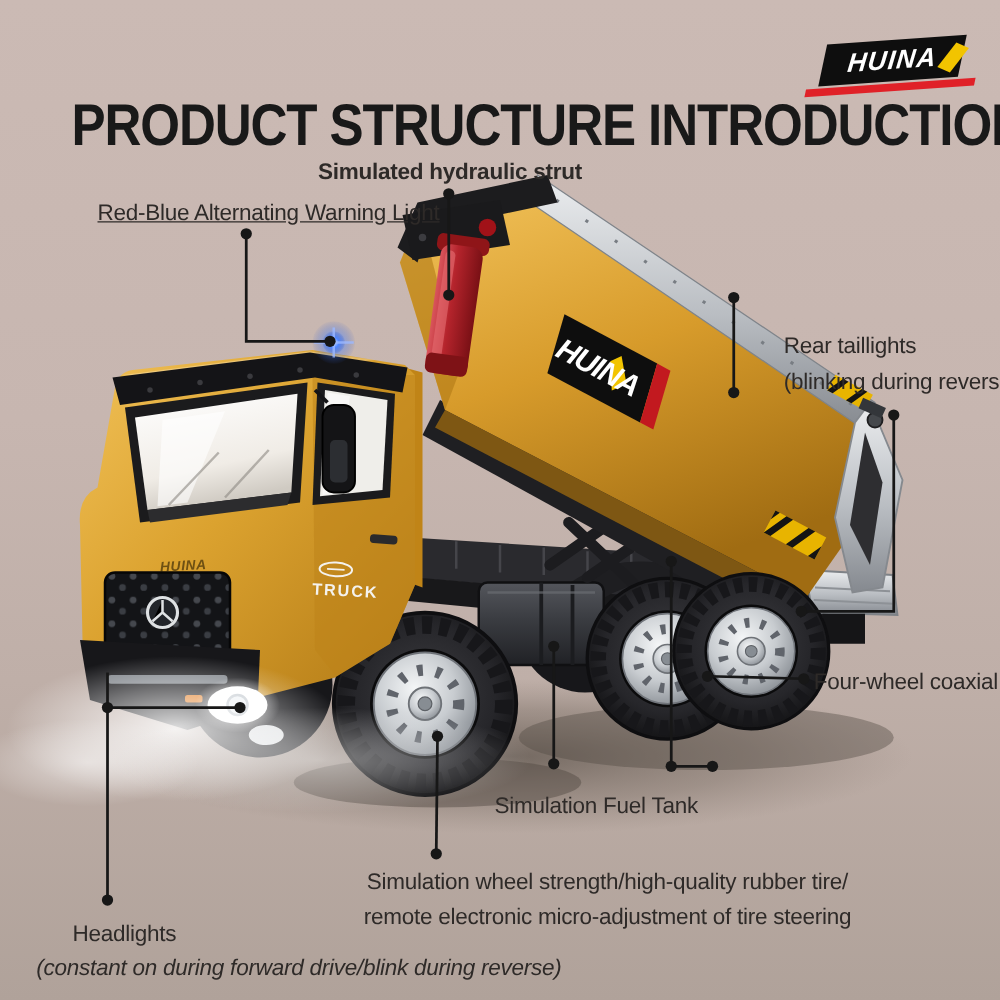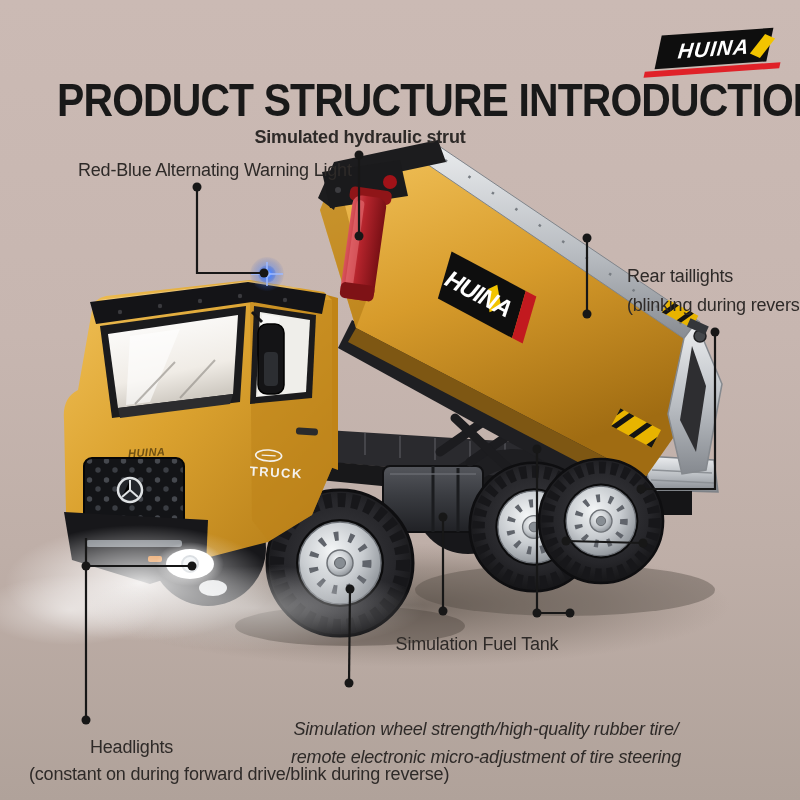--- a/index.html
+++ b/index.html
@@ -23,29 +23,29 @@
   .logo-redbar{position:absolute;left:-4px;top:39px;width:136px;height:6px;background:var(--accent-red);
                transform:rotate(-4deg) skewX(-16deg);}
   
   .title{position:absolute;left:0;top:72px;width:800px;text-align:center;}
   .title span{display:inline-block;font-weight:700;font-size:47px;letter-spacing:-1px;
               color:var(--title-color);transform:scaleX(0.87);white-space:nowrap;}
   
   .lbl{position:absolute;font-size:18px;letter-spacing:-0.2px;color:var(--text-color);line-height:28px;}
   .lbl.center{text-align:center;}
   .lbl-strut{left:210px;top:123px;width:300px;font-weight:bold;}
-  .lbl-warn{left:78px;top:156px;}
+  .lbl-warn{left:78px;top:156px;text-decoration:underline;}
   .lbl-tailgate{left:468px;top:173px;width:300px;}
   .lbl-taillights{left:627px;top:262px;width:200px;line-height:29px;}
   .lbl-fourwheel{left:651px;top:531px;}
   .lbl-support{left:580px;top:604px;}
   .lbl-fueltank{left:377px;top:630px;width:200px;}
-  .lbl-tires{left:245px;top:715px;width:482px;line-height:28px;font-style:italic;}
-  .lbl-head1{left:58px;top:733px;margin-left:32px;}
-  .lbl-head2{left:29px;top:760px;}
+  .lbl-tires{left:245px;top:691px;width:482px;line-height:28px;}
+  .lbl-head1{left:58px;top:733px;}
+  .lbl-head2{left:29px;top:760px;font-style:italic;}
   
   .cl{stroke:var(--line-color);stroke-width:2.2;fill:none;}
   .cd{fill:var(--line-color);}
 </style>
 </head>
 <body>
 
 <div class="canvas">
 
   <svg class="layer" width="800" height="800" viewBox="0 0 800 800">
@@ -349,20 +349,23 @@
   <div class="lbl lbl-strut center">
     <span>Simulated hydraulic strut</span>
   </div>
   <div class="lbl lbl-warn">
     <span>Red-Blue Alternating Warning Light</span>
   </div>
   <div class="lbl lbl-taillights">
     <div>Rear taillights</div>
     <div>(blinking during reverse)</div>
   </div>
+  <div class="lbl lbl-fourwheel">
+    <span>Four-wheel coaxial</span>
+  </div>
   <div class="lbl lbl-fueltank center">
     <span>Simulation Fuel Tank</span>
   </div>
   <div class="lbl lbl-tires center">
     <div>Simulation wheel strength/high-quality rubber tire/</div>
     <div>remote electronic micro-adjustment of tire steering</div>
   </div>
   <div class="lbl lbl-head1">
     <span>Headlights</span>
   </div>

